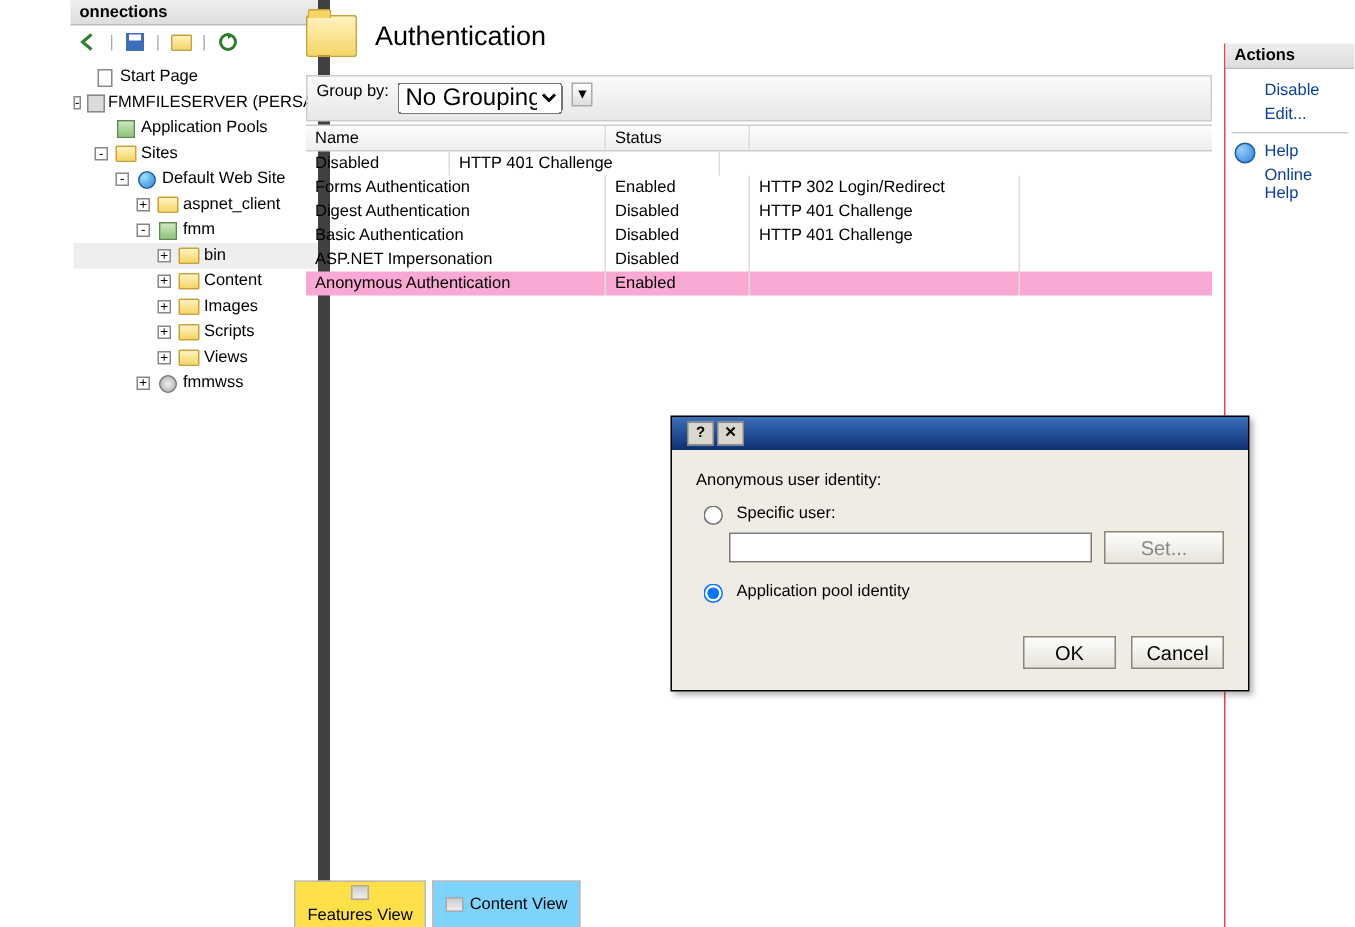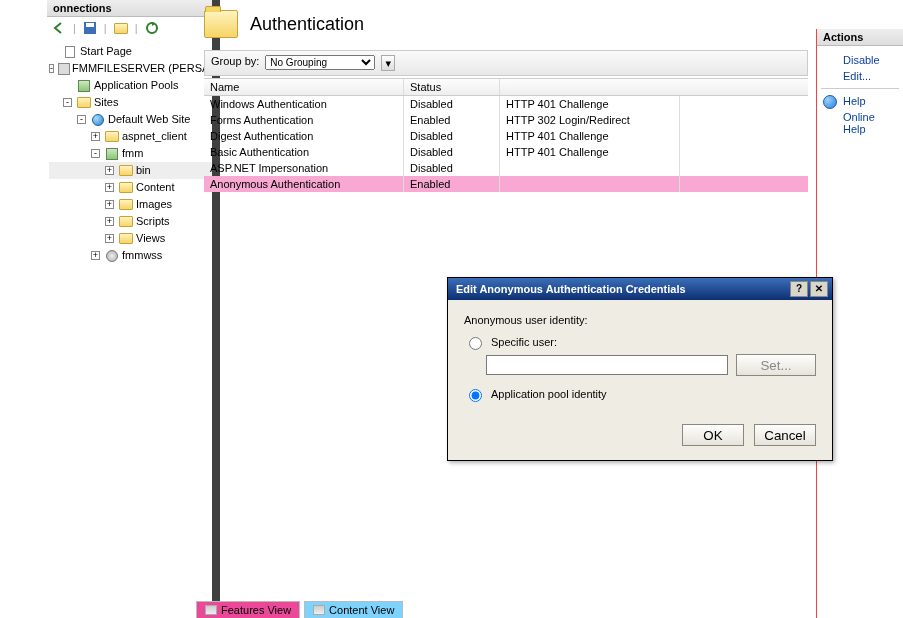--- a/index.html
+++ b/index.html
@@ -38,30 +38,30 @@
   .app-ico{width:12px;height:12px;background:linear-gradient(#cfe7c0,#8fc47a);border:1px solid #5a8b4a;}
   .gear-ico{width:12px;height:12px;border-radius:50%;background:radial-gradient(circle,#eee,#aaa);border:1px solid #777;}
 
   
   .center-inner{ padding:10px 8px 0 8px; height:calc(100% - 22px); overflow:hidden;}
   .hdr { display:flex; align-items:center; gap:12px; margin-bottom:12px;}
   .big-folder{ width:34px; height:28px; background:linear-gradient(#fff3c0,#f6d565); border:1px solid #c9a33a; border-radius:2px; position:relative;}
   .big-folder::before{content:"";position:absolute;top:-5px;left:0;width:14px;height:5px;background:#f6d565;border:1px solid #c9a33a;border-bottom:none;border-radius:2px 2px 0 0;}
   .hdr-title{ font-size:18px;}
   .groupbar{ background:linear-gradient(#fafafa,#e8e8e8); border:1px solid #ccc; padding:4px 6px; display:flex; align-items:flex-start; gap:6px; margin-bottom:2px;}
-  .groupbar select{ font-size:10px; width:110px;}
+  .groupbar select{ font-size:16px; width:110px;}
   .grid{ border:0; }
   .grid-hdr{ display:flex; background:linear-gradient(#fdfdfd,#eee); border-top:1px solid #ccc; border-bottom:1px solid #ccc;}
   .grid-hdr span, .grid-row span{ padding:2px 6px; overflow:hidden; text-overflow:ellipsis;}
   .c1{width:200px;border-right:1px solid #ddd;} .c2{width:96px;border-right:1px solid #ddd;} .c3{width:180px;border-right:1px solid #ddd;} .c4{flex:1;}
   .grid-row{display:flex;}
   .grid-row.selected{ background:#f9a8d4;}
   .bottom-tabs{position:absolute;bottom:0;left:196px;display:flex;gap:4px;}
   .bottom-tab{border:1px solid #bbb;border-bottom:none;padding:2px 8px;background:#7dd3fc;display:flex;align-items:center;gap:4px;}
-  .bottom-tab.active{background:#ec4899;}
+  .bottom-tab.active{background:#fde047;flex-direction:column;}
   .tab-ico{width:12px;height:10px;background:linear-gradient(#ccc,#eee);border:1px solid #aaa;}
 
   
   .actions-hdr{background:linear-gradient(#eee,#ddd);padding:2px 6px;font-weight:bold;border-bottom:1px solid #bbb;}
   .actions-body{padding:6px 4px;}
   .alink{color:#0a3f9e;padding:2px 2px 2px 22px;display:block;position:relative;}
   .alink .aico{position:absolute;left:2px;top:2px;width:14px;height:14px;}
   .help-ico{border-radius:50%;background:radial-gradient(circle at 30% 30%,#9ad1ff,#2d7fd8);border:1px solid #1b5e9e;}
 
   
@@ -219,21 +219,20 @@
       <span style="width:14px;height:16px;border:1px solid #aaa;background:linear-gradient(#fff,#ddd);text-align:center;line-height:14px;">▾</span>
     </div>
     <div class="grid">
       <div class="grid-hdr">
         <span class="c1">Name</span>
         <span class="c2">Status</span>
         <span class="c4"></span>
       </div>
       <div id="grid-body">
           <div class="grid-row">
-            <span class="c1">Windows Authentication</span>
             <span class="c2">Disabled</span>
             <span class="c3">HTTP 401 Challenge</span>
             <span class="c4"></span>
           </div>
           <div class="grid-row">
             <span class="c1">Forms Authentication</span>
             <span class="c2">Enabled</span>
             <span class="c3">HTTP 302 Login/Redirect</span>
             <span class="c4"></span>
           </div>
@@ -283,21 +282,20 @@
       <a class="alink"><span class="aico"></span><span>Disable</span></a>
       <a class="alink"><span class="aico"></span><span>Edit...</span></a>
       <div style="border-top: 1px solid rgb(204, 204, 204); margin: 4px 0px;"></div>
       <a class="alink"><span class="aico help-ico"></span><span>Help</span></a>
       <a class="alink"><span class="aico"></span><span>Online Help</span></a>
     </div>
 </div>
 
 <div class="dlg">
   <div class="dlg-title">
-    <span class="ttl">Edit Anonymous Authentication Credentials</span>
     <span class="dlg-btn">?</span>
     <span class="dlg-btn">✕</span>
   </div>
   <div class="dlg-body">
     <div style="margin-bottom:8px;">Anonymous user identity:</div>
     <div class="radio-row">
       <input type="radio" name="ident" style="">
       <span>Specific user:</span>
     </div>
     <div class="user-row">

